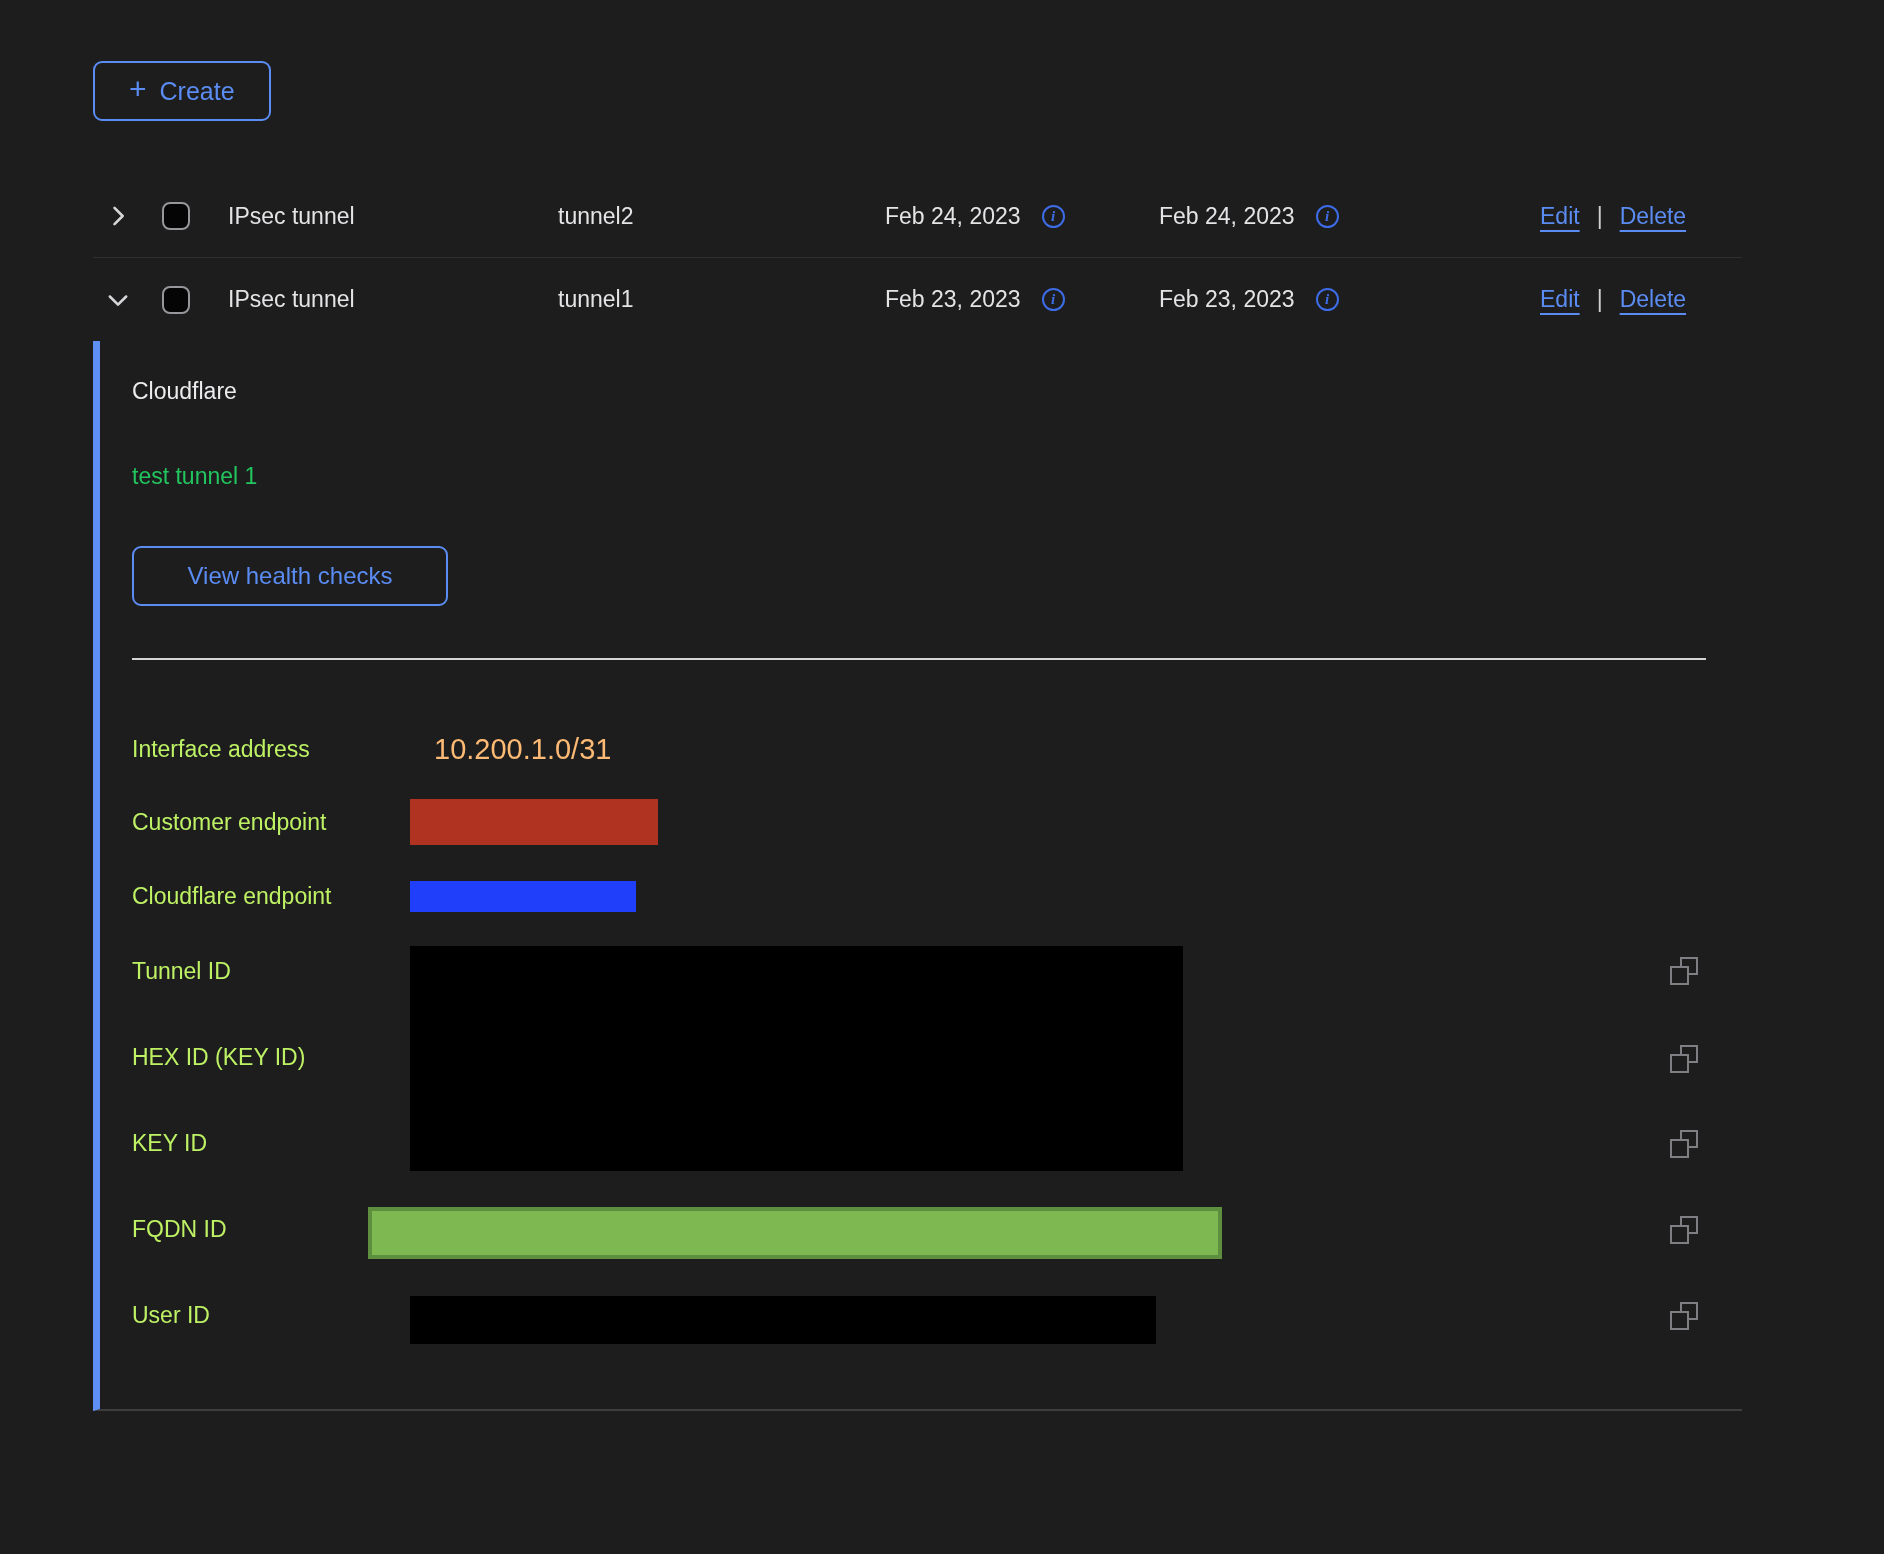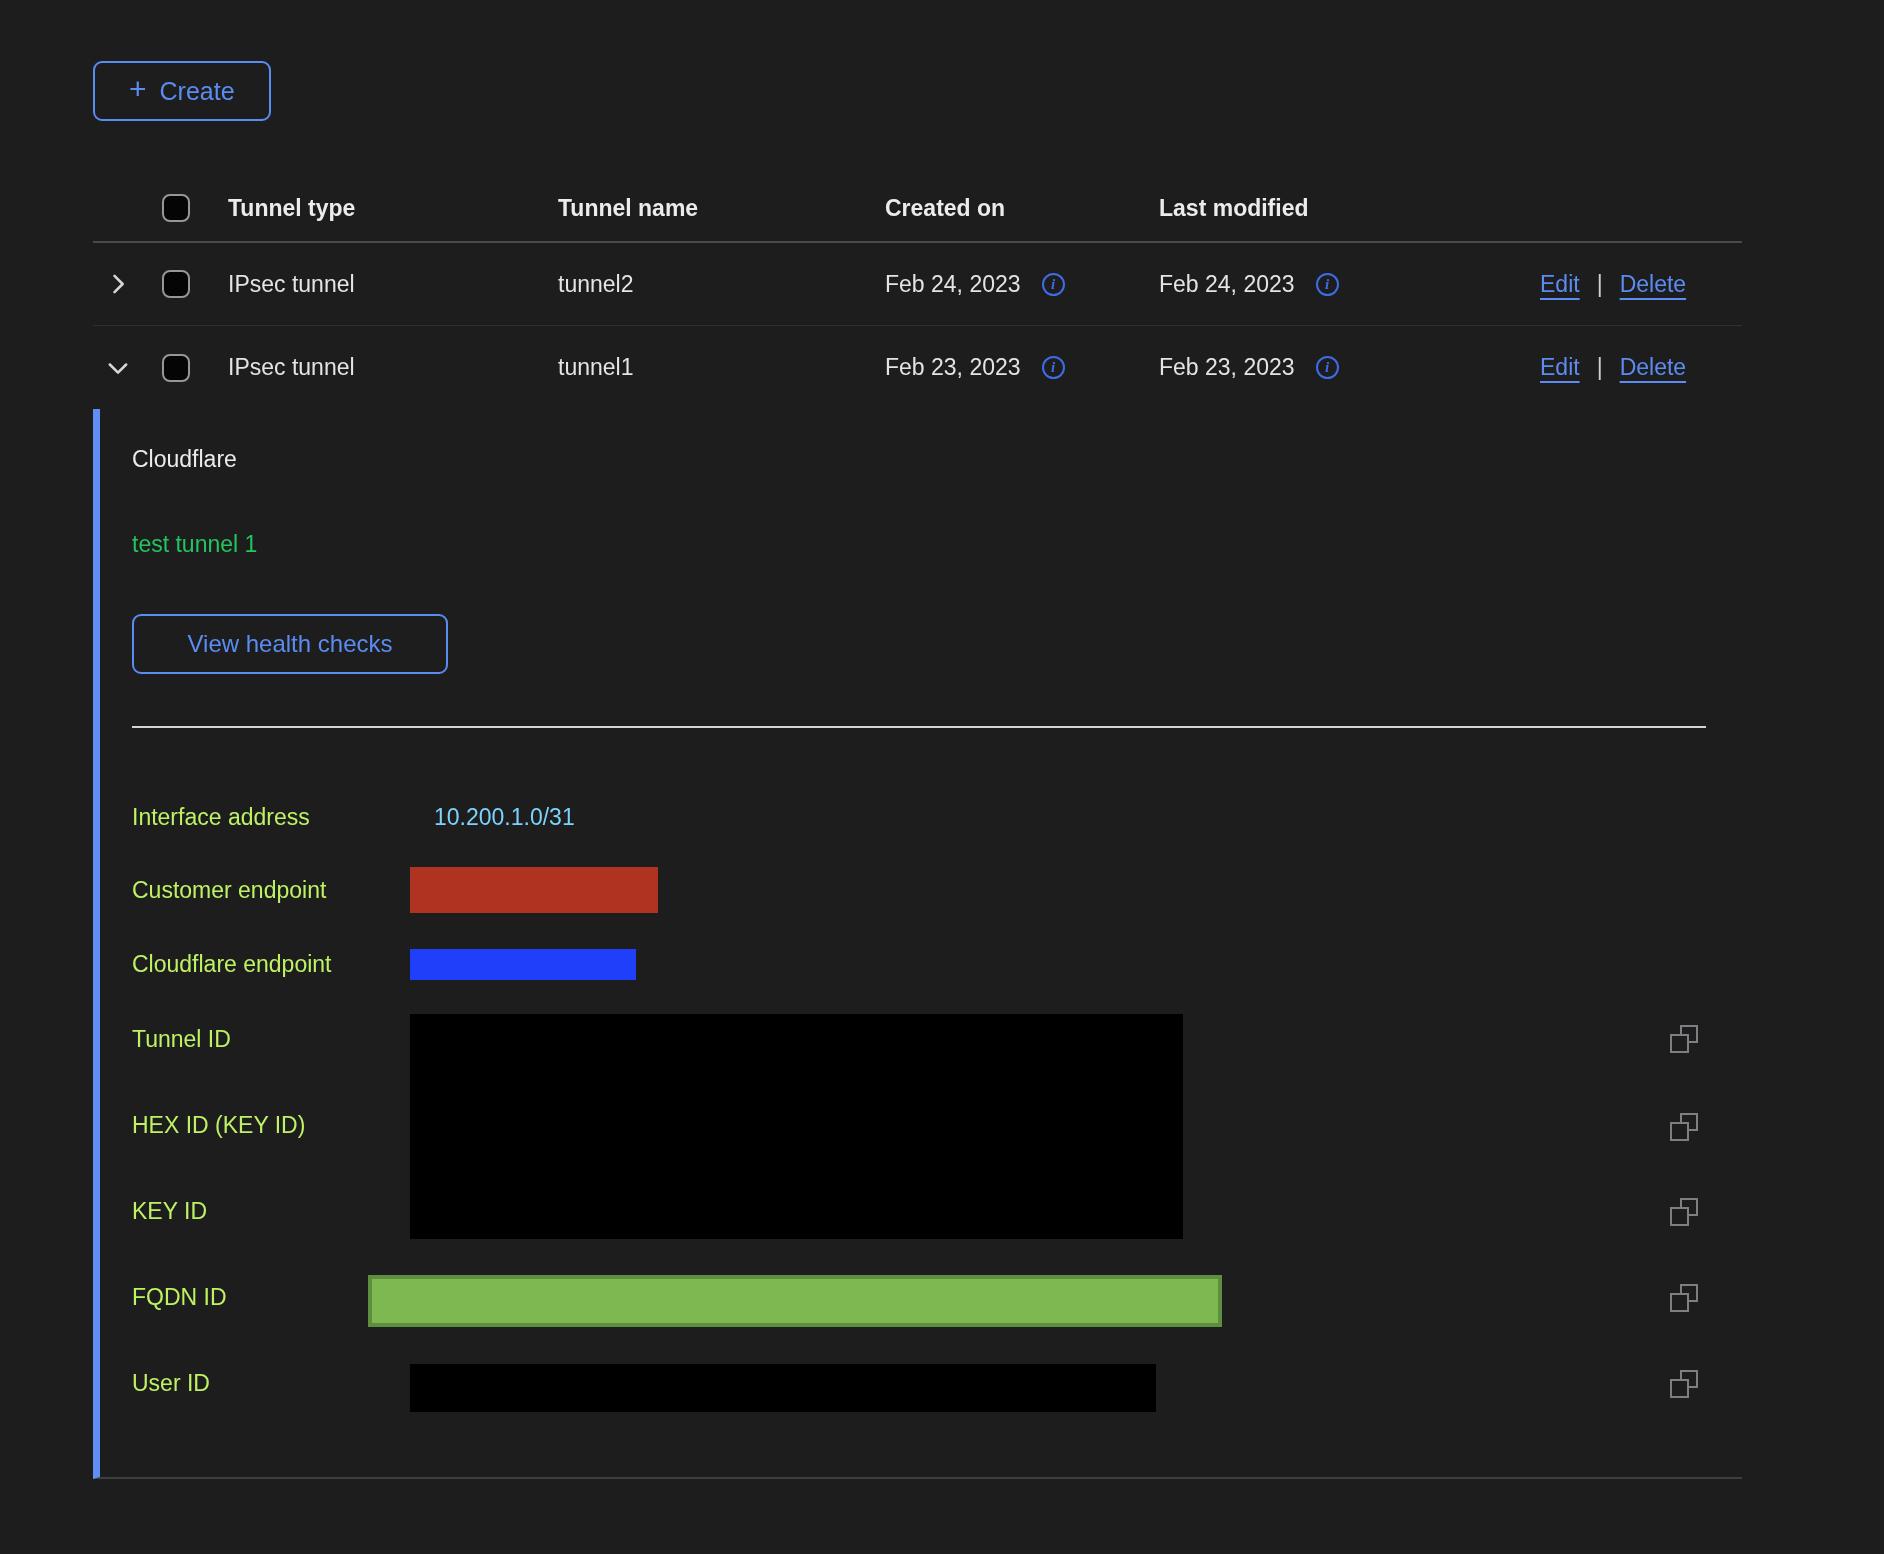--- a/index.html
+++ b/index.html
@@ -68,21 +68,21 @@
   .health-btn {
     left:32px; top:192px; width:316px; height:60px;
     background:transparent; border:2px solid #5b8cf2; border-radius:9px;
     color:#5b8cf2; font-size:24px; font-family:"Liberation Sans", sans-serif;
     cursor:pointer;
     margin-top:13px;
   }
   .divider { left:32px; top:317px; width:1574px; height:2px; background:#d4d4d6; }
 
   .dlabel { left:32px; font-size:23px; color:#bef264; line-height:30px; }
-  .dvalue { font-size:23px; color:#7dd3fc; line-height:30px; }
+  .dvalue { font-size:29px; color:#fdba74; line-height:30px; }
 
   .redact { position:absolute; }
   .redact-red   { left:310px; top:458px; width:248px; height:46px; background:#b03220; }
   .redact-blue  { left:310px; top:540px; width:226px; height:31px; background:#1f3ffa; }
   .redact-black-big { left:310px; top:605px; width:773px; height:225px; background:#000000; }
   .redact-green { left:268px; top:866px; width:854px; height:52px; background:#7eb850; border:4px solid #5e8f3e; }
   .redact-black-bar { left:310px; top:955px; width:746px; height:48px; background:#000000; }
 
   .copy-icon { position:absolute; left:1570px; width:28px; height:28px; cursor:pointer; }
   .copy-back  { position:absolute; right:0; top:0; width:18px; height:18px; border:2px solid #7f7f83; }
@@ -93,31 +93,20 @@
 
 <div class="page">
 
   <button class="create-btn">
     <span class="plus">+</span>
     <span>Create</span>
   </button>
 
   <div class="table">
 
-    <div class="trow thead">
-      <div class="cell-exp"></div>
-      <div class="cell-check">
-        <span class="checkbox"></span>
-      </div>
-      <div>Tunnel type</div>
-      <div>Tunnel name</div>
-      <div>Created on</div>
-      <div>Last modified</div>
-      <div></div>
-    </div>
 
     <div class="trow body-row row-sep">
       <div class="cell-exp">
         <span class="chev">
           <svg width="28" height="28" viewBox="0 0 24 24">
               <path d="M9 5l7 7-7 7" fill="none" stroke="#d7d7d9" stroke-width="2.2" stroke-linecap="round" stroke-linejoin="round"></path>
             </svg>
         </span>
       </div>
       <div class="cell-check">

